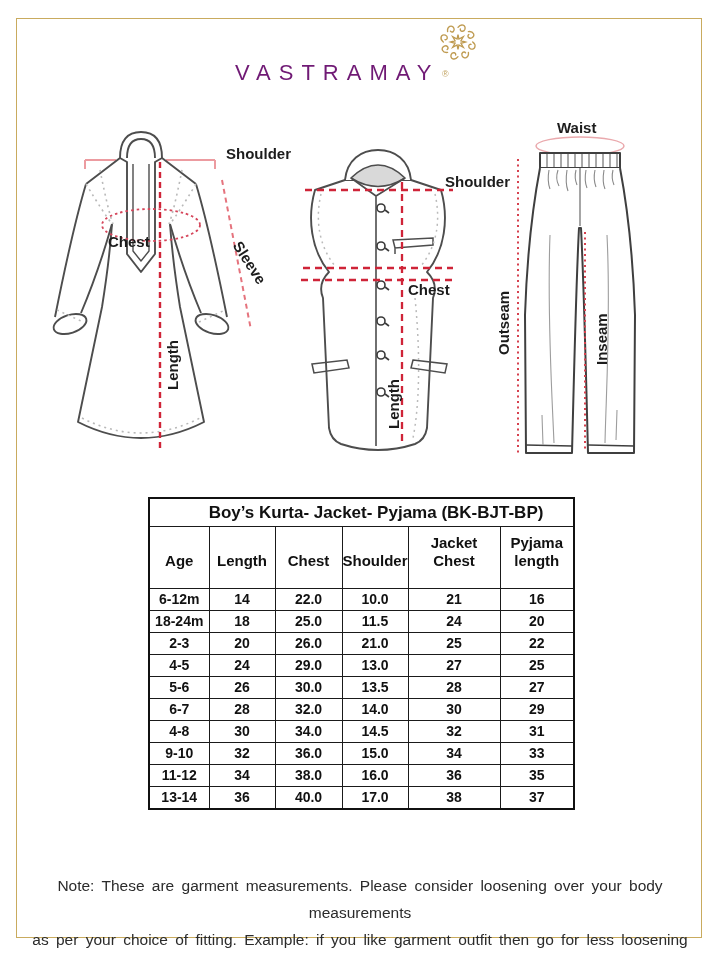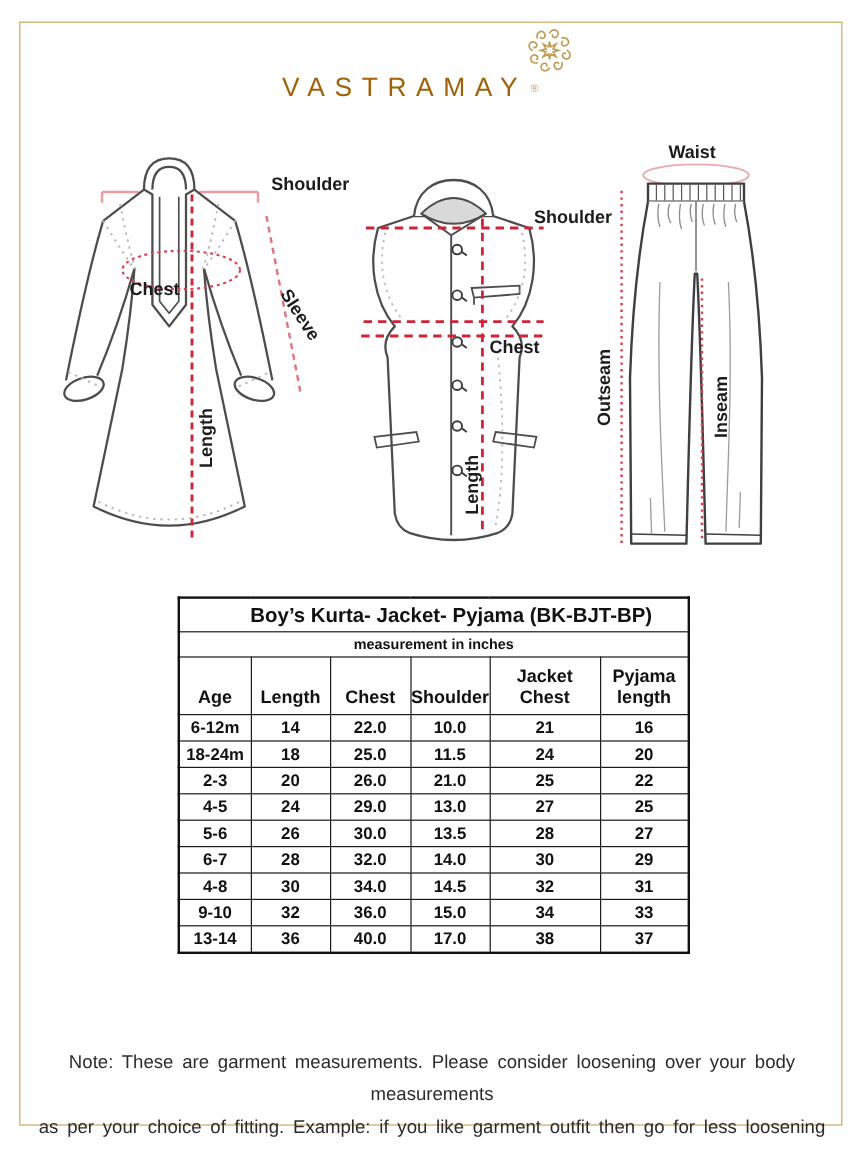--- a/index.html
+++ b/index.html
@@ -7,21 +7,21 @@
     width:720px;height:960px;background:#ffffff;position:relative;overflow:hidden;
     font-family:"Liberation Sans","DejaVu Sans",sans-serif;color:#1f1f1f;
   }
   .gold-frame{
     position:absolute;left:16px;top:18px;width:684px;height:918px;
     border:1.5px solid #c9ab5e;pointer-events:none;
   }
   
   .logo-text{
     position:absolute;left:235px;top:60px;font-size:22px;letter-spacing:8px;
-    color:#a16207;font-weight:400;white-space:nowrap;
+    color:#701a75;font-weight:400;white-space:nowrap;
   }
   .logo-reg{position:absolute;left:442px;top:69px;font-size:9px;color:#c2a463;}
   .mandala{position:absolute;left:437px;top:22px;width:42px;height:40px;}
   
   .diagram{position:absolute;}
   .diagram svg{position:absolute;left:0;top:0;}
   .glabel{
     position:absolute;font-size:15px;font-weight:700;color:#1c1c1c;white-space:nowrap;
   }
   .vlabel{transform-origin:0 0;transform:rotate(-90deg);}
@@ -32,21 +32,21 @@
     border-collapse:collapse;table-layout:fixed;background:#fff;
   }
   .size-table td,.size-table th{
     border:1.5px solid #1a1a1a;text-align:center;vertical-align:middle;
     font-weight:700;color:#111;padding:0;
   }
   .size-table{border:2.5px solid #111;}
   .size-table .t-title{font-size:17px;height:27px;padding-left:29px;}
   .size-table .t-sub{font-size:12px;height:20px;}
   .size-table th.colhead{
-    font-size:15px;height:44px;vertical-align:bottom;padding-bottom:3px;
+    font-size:15px;height:44px;vertical-align:bottom;padding-bottom:17px;
     white-space:pre-line;line-height:1.25;
   }
   .size-table td.val{font-size:14px;height:21px;line-height:21px;}
   
   .note{
     position:absolute;left:30px;right:30px;top:872px;text-align:center;
     font-size:15.5px;line-height:1.75;color:#2b2b2b;word-spacing:3px;
   }
 </style>
 </head>
@@ -214,23 +214,20 @@
       <col style="width:67px">
     <col style="width:66px">
       <col style="width:92px">
       <col style="width:74px">
   </colgroup>
   <tbody>
     <tr>
       <td class="t-title" colspan="6">Boy’s Kurta- Jacket- Pyjama (BK-BJT-BP)</td>
     </tr>
     <tr>
-      <td class="t-sub" colspan="6">measurement in inches</td>
-    </tr>
-    <tr>
       <th class="colhead">Age</th>
       <th class="colhead">Length</th>
       <th class="colhead">Chest</th>
       <th class="colhead">Shoulder</th>
       <th class="colhead">Jacket Chest</th>
       <th class="colhead">Pyjama
 length</th>
     </tr>
     <tr>
       <td class="val">6-12m</td>
@@ -290,20 +287,28 @@
     </tr>
     <tr>
       <td class="val">9-10</td>
       <td class="val">32</td>
       <td class="val">36.0</td>
       <td class="val">15.0</td>
       <td class="val">34</td>
       <td class="val">33</td>
     </tr>
     <tr>
+      <td class="val">11-12</td>
+      <td class="val">34</td>
+      <td class="val">38.0</td>
+      <td class="val">16.0</td>
+      <td class="val">36</td>
+      <td class="val">35</td>
+    </tr>
+    <tr>
       <td class="val">13-14</td>
       <td class="val">36</td>
       <td class="val">40.0</td>
       <td class="val">17.0</td>
       <td class="val">38</td>
       <td class="val">37</td>
     </tr>
   </tbody>
 </table>
 

